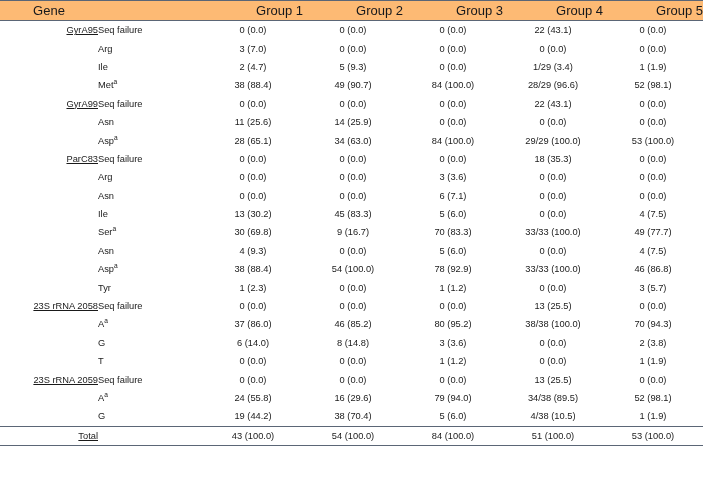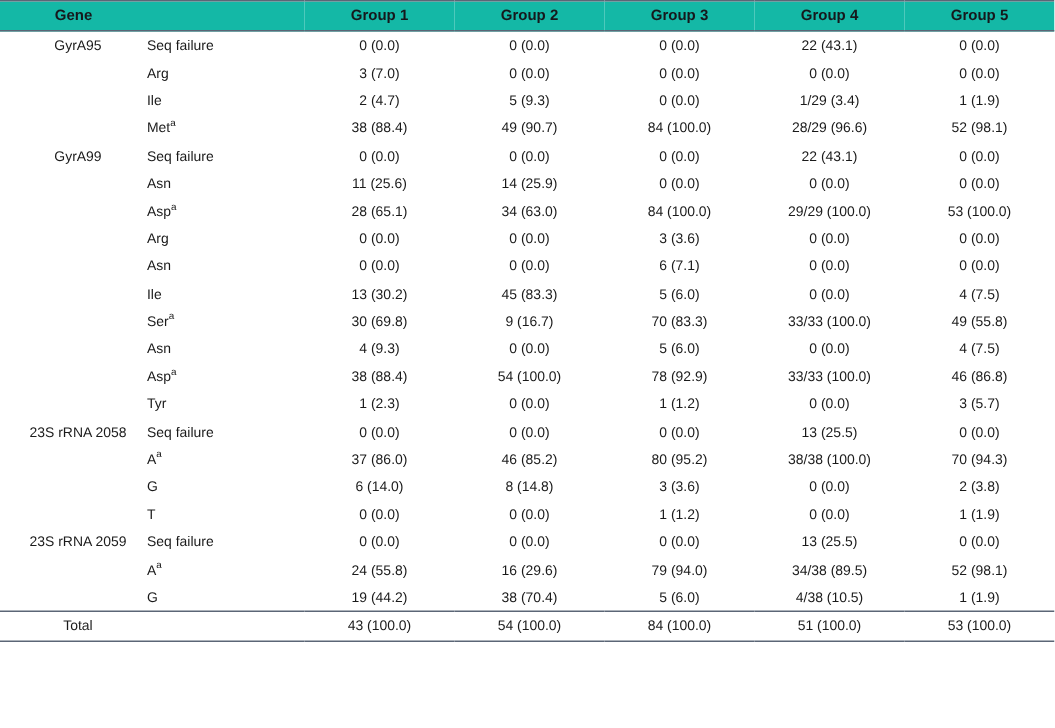--- a/index.html
+++ b/index.html
@@ -23,48 +23,49 @@
     width: 703px;
     font-size: 9.3px;
     table-layout: fixed;
   }
   table.data-table th,
   table.data-table td {
     padding: 0;
     margin: 0;
   }
   thead th {
-    background: #14b8a6;
-    font-weight: bold;
-    font-size: 10px;
+    background: #fdba74;
+    font-weight: normal;
+    font-size: 13px;
     color: #16181c;
     height: 19px;
     vertical-align: middle;
     border-top: 1.3px solid #5b6676;
     border-bottom: 1.3px solid #5b6676;
   }
   thead th.col-gene {
     text-align: center;
     padding-left: 0;
   }
   thead th.col-sub {
     text-align: left;
   }
   thead th.col-grp {
-    text-align: center;
+    text-align: right;
   }
   tbody td {
     height: 18.4px;
     vertical-align: middle;
     color: #1a1a1a;
   }
   tbody td.gene {
-    text-align: center;
+    text-align: right;
     padding-left: 6px;
     white-space: nowrap;
+    text-decoration: underline;
   }
   tbody td.sub {
     text-align: left;
     padding-left: 0px;
     white-space: nowrap;
   }
   tbody td.val {
     text-align: center;
     white-space: nowrap;
   }
@@ -167,20 +168,29 @@
         <tr>
           <td class="gene"></td>
           <td class="sub"><span>Asp</span><sup>a</sup></td>
           <td class="val">28 (65.1)</td>
           <td class="val">34 (63.0)</td>
           <td class="val">84 (100.0)</td>
           <td class="val">29/29 (100.0)</td>
           <td class="val">53 (100.0)</td>
         </tr>
         <tr>
+          <td class="gene">ParC83</td>
+          <td class="sub"><span>Seq failure</span></td>
+          <td class="val">0 (0.0)</td>
+          <td class="val">0 (0.0)</td>
+          <td class="val">0 (0.0)</td>
+          <td class="val">18 (35.3)</td>
+          <td class="val">0 (0.0)</td>
+        </tr>
+        <tr>
           <td class="gene"></td>
           <td class="sub"><span>Arg</span></td>
           <td class="val">0 (0.0)</td>
           <td class="val">0 (0.0)</td>
           <td class="val">3 (3.6)</td>
           <td class="val">0 (0.0)</td>
           <td class="val">0 (0.0)</td>
         </tr>
         <tr>
           <td class="gene"></td>
@@ -200,21 +210,21 @@
           <td class="val">0 (0.0)</td>
           <td class="val">4 (7.5)</td>
         </tr>
         <tr>
           <td class="gene"></td>
           <td class="sub"><span>Ser</span><sup>a</sup></td>
           <td class="val">30 (69.8)</td>
           <td class="val">9 (16.7)</td>
           <td class="val">70 (83.3)</td>
           <td class="val">33/33 (100.0)</td>
-          <td class="val">49 (55.8)</td>
+          <td class="val">49 (77.7)</td>
         </tr>
         <tr>
           <td class="gene"></td>
           <td class="sub"><span>Asn</span></td>
           <td class="val">4 (9.3)</td>
           <td class="val">0 (0.0)</td>
           <td class="val">5 (6.0)</td>
           <td class="val">0 (0.0)</td>
           <td class="val">4 (7.5)</td>
         </tr>

